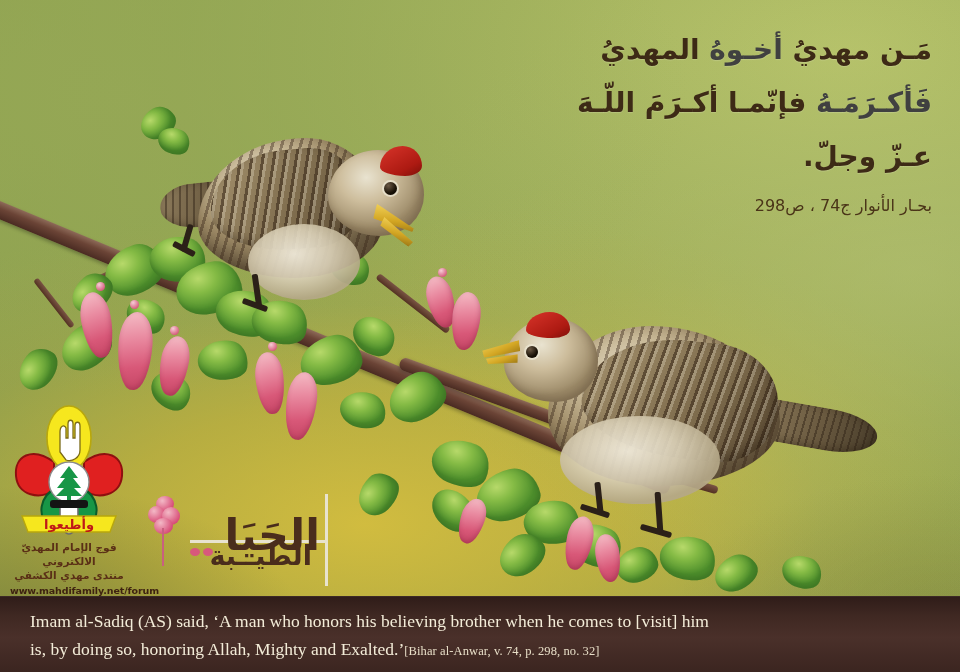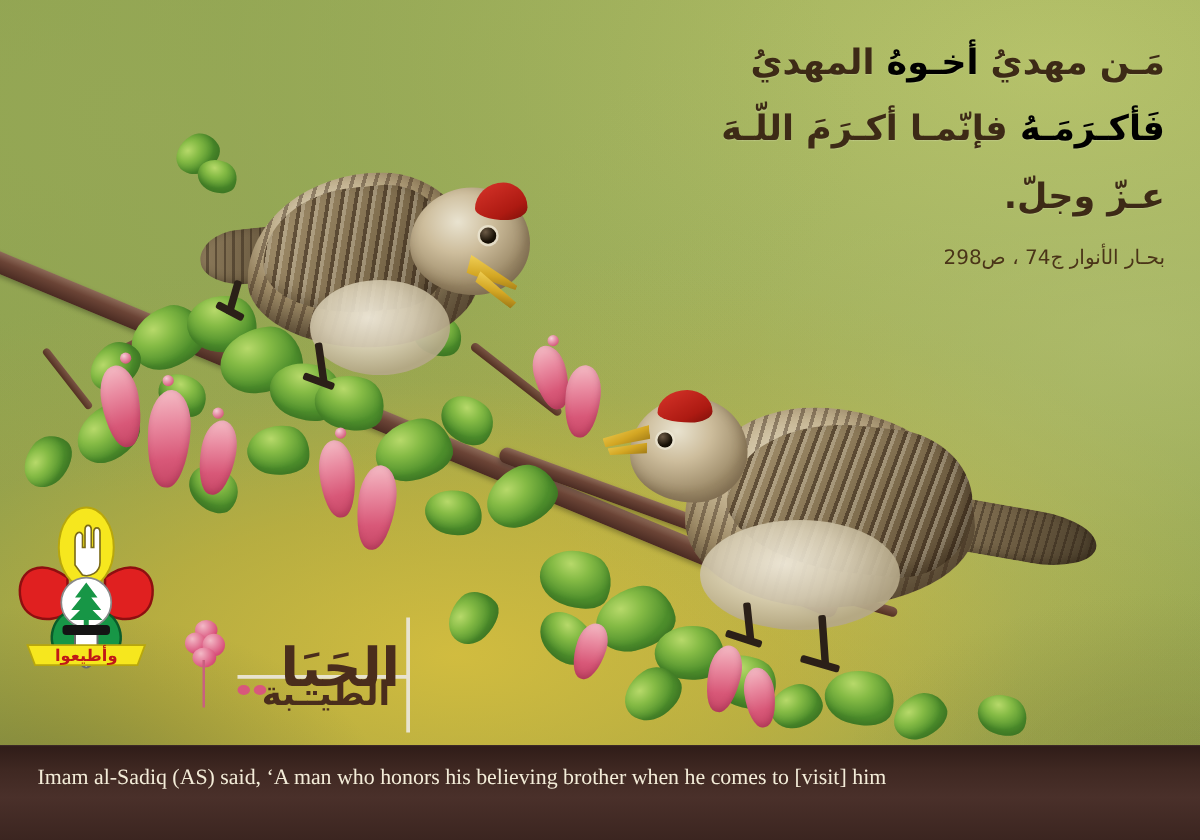--- a/index.html
+++ b/index.html
@@ -187,21 +187,21 @@
   }
   .ar-line {
     font-size: 28px;
     font-weight: bold;
     color: #3d2a16;
     line-height: 1.55;
     margin-bottom: 10px;
     letter-spacing: 0.5px;
     text-shadow: 0 1px 1px rgba(255,255,255,0.16);
   }
-  .ar-hl { color: #000000; }
+  .ar-hl { color: #404040; }
   .ar-source {
     font-size: 16px;
     color: #4a3418;
     margin-top: 18px;
     letter-spacing: 0.3px;
   }
 
   
   .haya-logo {
     position: absolute;
@@ -485,21 +485,27 @@
 
       <circle cx="59" cy="78" r="20" fill="#ffffff" stroke="#8a8a8a" stroke-width="1.4"></circle>
       <path d="M59 62 L50 74 L55 74 L47 84 L54 84 L46 92 L72 92 L64 84 L71 84 L63 74 L68 74 Z" fill="#179646"></path>
       <rect x="57" y="90" width="4" height="6" fill="#179646"></rect>
 
       <rect x="40" y="96" width="38" height="8" rx="3" fill="#141414"></rect>
 
       <path d="M12 112 L106 112 L100 128 L18 128 Z" fill="#f6e71e" stroke="#b8a70c" stroke-width="1.4"></path>
       <text x="59" y="125" font-family="DejaVu Sans, sans-serif" font-size="13" font-weight="bold" fill="#c01818" text-anchor="middle">وأطيعوا</text>
     </svg>
+    <div class="scout-text">
+      <div class="scout-l1">فوج الإمام المهديّ الالكتروني</div>
+      <div class="scout-l2">منتدى مهدي الكشفي</div>
+      <div class="scout-url">www.mahdifamily.net/forum</div>
+    </div>
   </div>
 
   <div class="caption-band">
     <div class="caption-inner">
       <div>Imam al-Sadiq (AS) said, ‘A man who honors his believing brother when he comes to [visit] him</div>
+      <div><span>is, by doing so, honoring Allah, Mighty and Exalted.’</span><span class="caption-ref">[Bihar al-Anwar, v. 74, p. 298, no. 32]</span></div>
     </div>
   </div>
 
 </div>
 
 </body></html>

